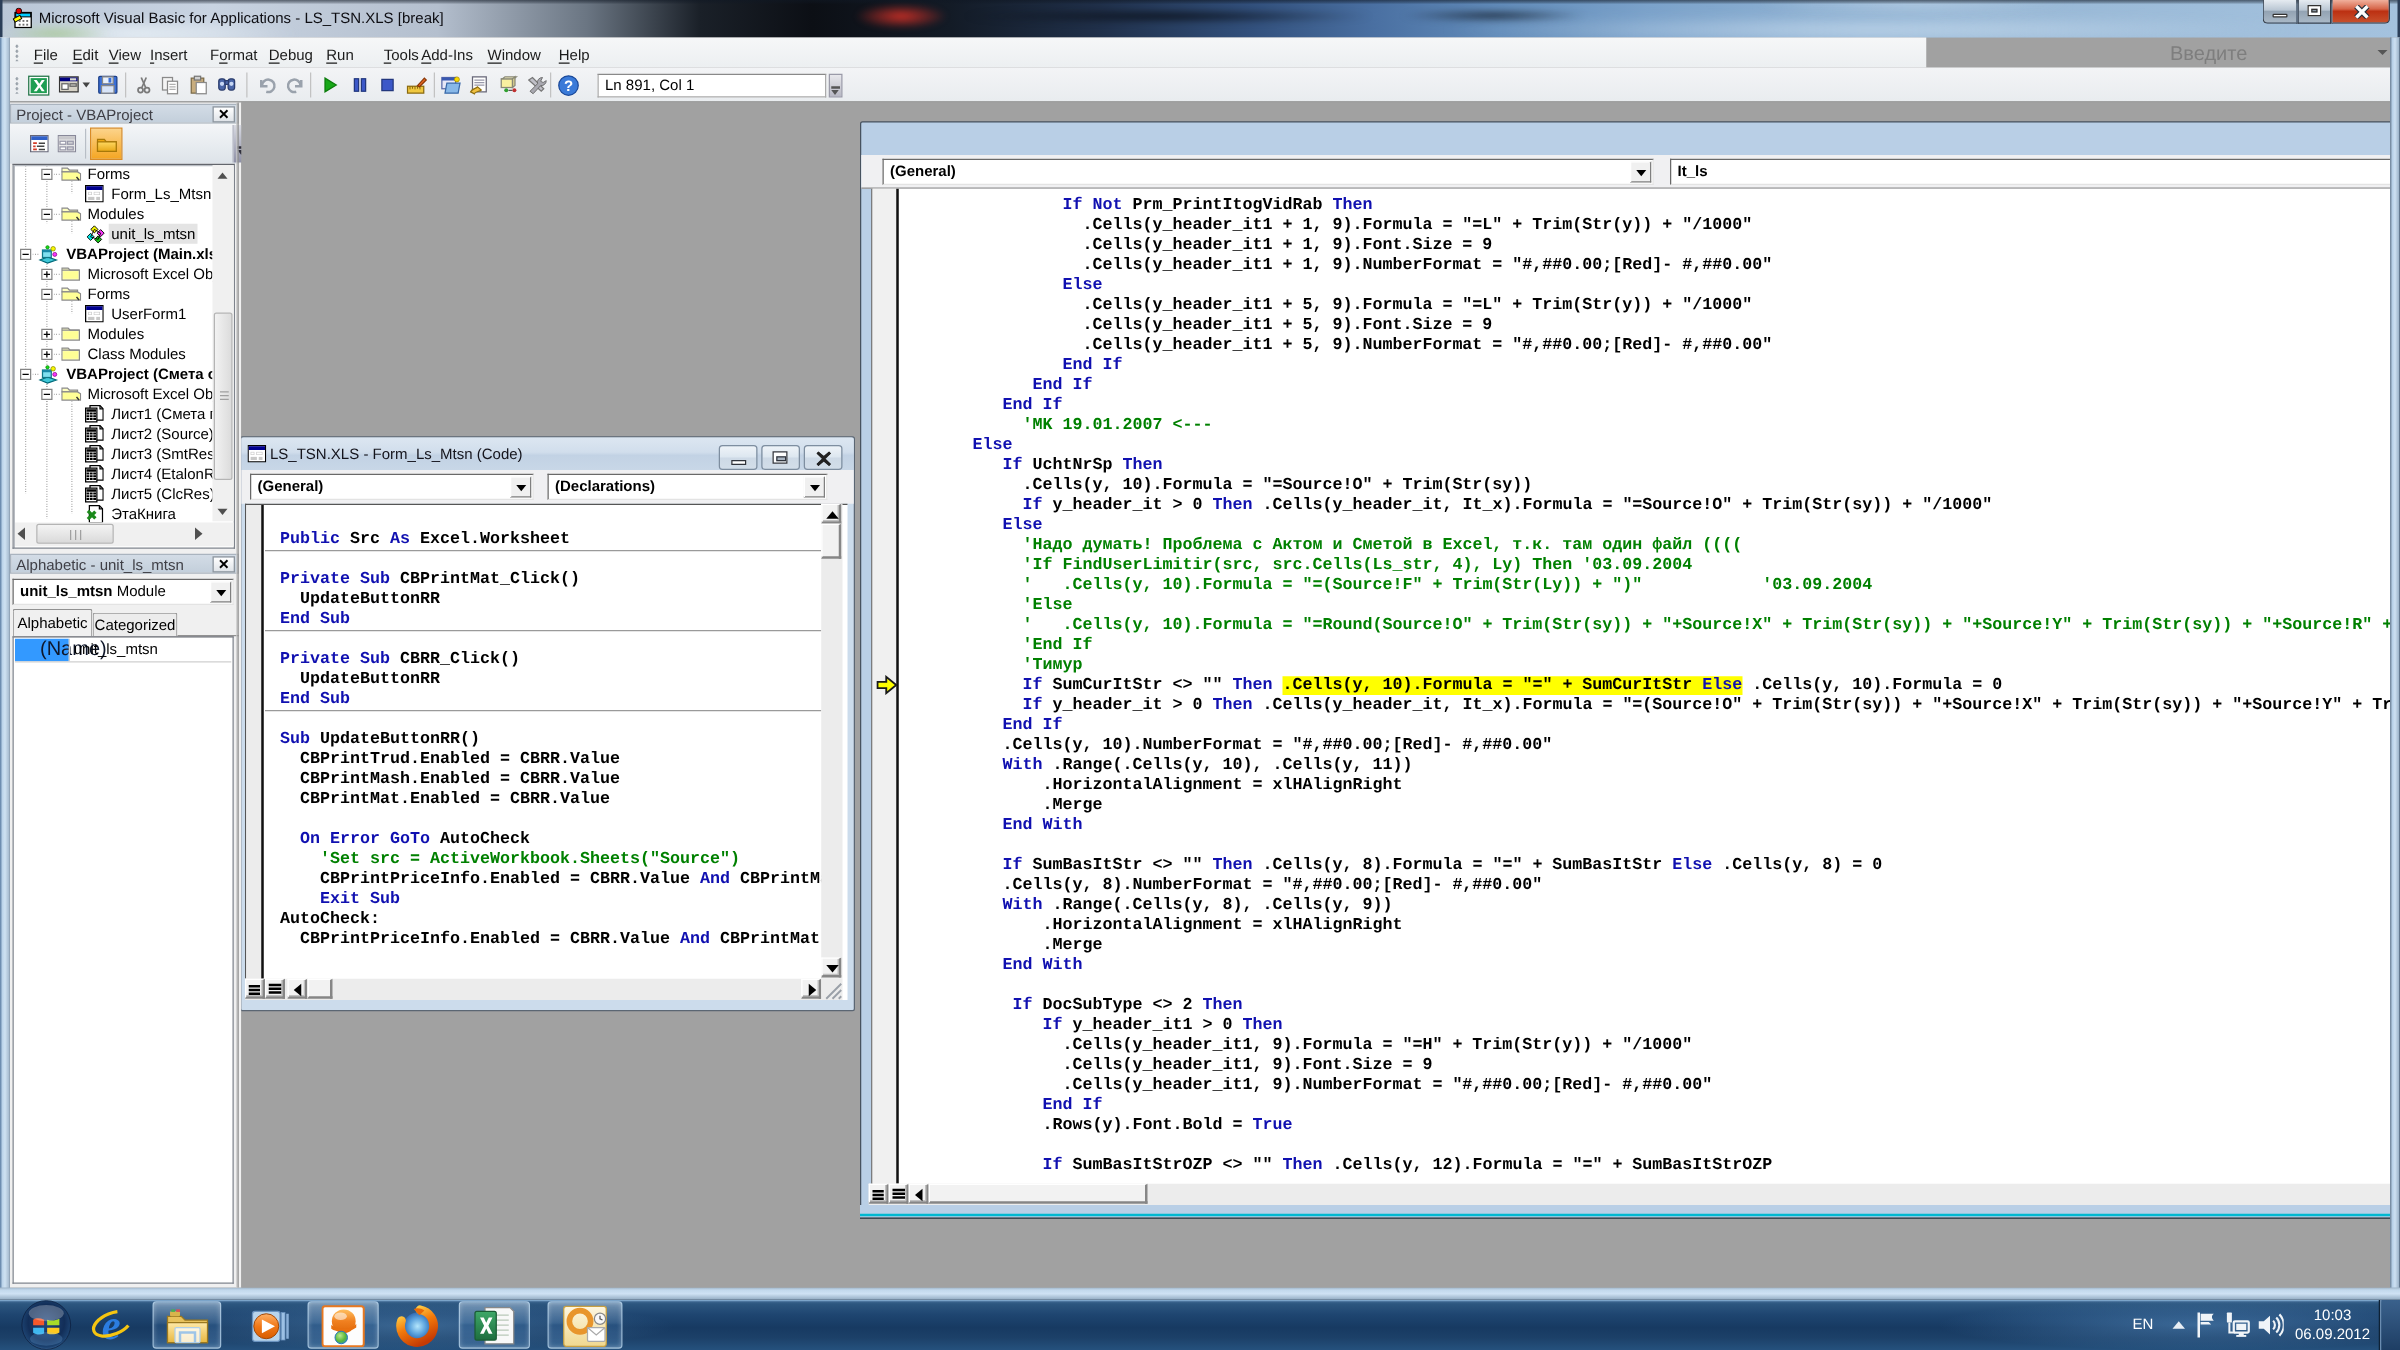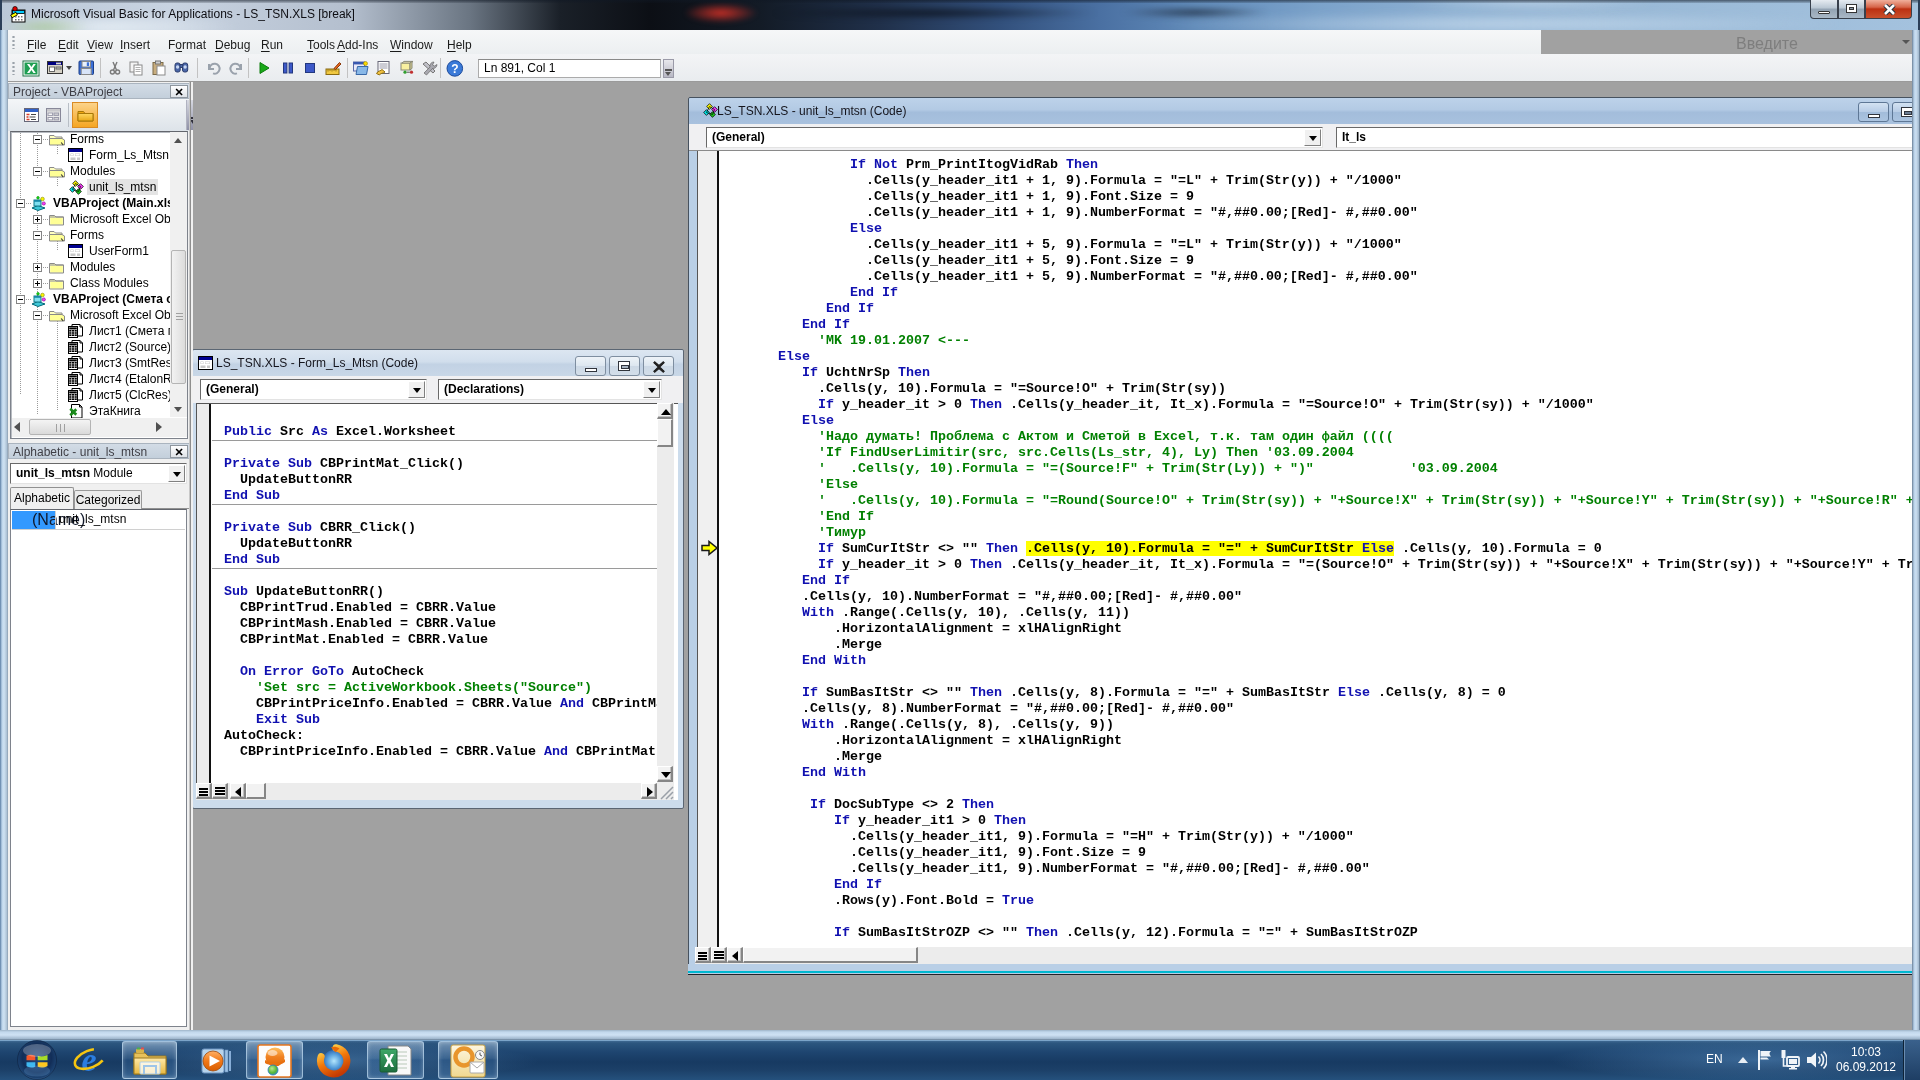--- a/index.html
+++ b/index.html
@@ -525,39 +525,20 @@
 <div class="abs" style="left:1px;top:1px;width:43px;height:18px;background:#3399ff;color:#0f172a;font-size:16px;line-height:17px;padding-left:20px">(Name)</div>
 <div class="abs" style="left:45px;top:1px;font-size:12px;line-height:17px;padding-left:3px;color:#000">unit_ls_mtsn</div>
 <div class="abs" style="left:44px;top:1px;width:1px;height:18px;background:#d0d0d0"></div>
 <div class="abs" style="left:1px;top:19px;width:173px;height:1px;background:#d0d0d0"></div>
 </div>
 <div class="abs" style="left:189px;top:82px;width:1px;height:948px;background:#c8c8c8"></div>
 <div class="abs" style="left:190px;top:82px;width:1px;height:948px;background:#8e8e8e"></div>
 <div id="mdi" class="abs" style="left:193px;top:82px;width:1719px;height:948px;background:#a1a1a1;overflow:hidden">
     <div class="abs" style="left:495px;top:15px;width:1232px;height:878px">
       <div class="abs" style="left:0;top:0;width:100%;height:100%;border:1px solid #47525f;background:#b9cfe6;border-radius:2px 2px 0 0"></div>
-      <div class="abs" style="left:1px;top:1px;right:1px;height:26px;background:linear-gradient(#bdd2ea 0%,#b3cae4 45%,#a3bddb 55%,#a8c1de 100%);border-radius:2px 2px 0 0">
-<div class="abs" style="left:13px;top:5px"><svg width="16" height="15" viewBox="0 0 16 15">
-            <g stroke="#000" stroke-width=".7">
-              <rect x="5.5" y="1.5" width="4" height="4" fill="#f8f800" transform="rotate(45 7.5 3.5)"></rect>
-              <rect x="10.5" y="4.5" width="4" height="4" fill="#f838f8" transform="rotate(45 12.5 6.5)"></rect>
-              <rect x="2.5" y="7.5" width="4" height="4" fill="#00e8e8" transform="rotate(45 4.5 9.5)"></rect>
-              <rect x="8.5" y="9.5" width="4" height="4" fill="#18c818" transform="rotate(45 10.5 11.5)"></rect>
-              <path d="M7.5 3.5 L12.5 6.5 M7.5 3.5 L4.5 9.5 M12.5 6.5 L10.5 11.5 M4.5 9.5 L10.5 11.5" fill="none"></path>
-            </g>
-          </svg></div>
-<div class="abs" style="left:28px;top:6px;font-size:12px;color:#14141c;white-space:nowrap">LS_TSN.XLS - unit_ls_mtsn (Code)</div>
-<div class="abs mdi-btn" style="left:1169px;top:4px;background:linear-gradient(#d3e2f2 0%,#b8cde6 48%,#a2bcda 52%,#abc4e0 100%)">
-          <div class="glyphbar" style="left:9px;top:11px;width:12px;height:4px"></div>
-        </div>
-<div class="abs mdi-btn" style="left:1203px;top:4px;background:linear-gradient(#d3e2f2 0%,#b8cde6 48%,#a2bcda 52%,#abc4e0 100%)">
-          <div class="glyphbar" style="left:8px;top:4px;width:12px;height:10px"></div>
-          <div class="abs" style="left:11px;top:8px;width:8px;height:4px;background:#6a7c92;border:1px solid #30343c"></div>
-        </div>
-</div>
       <div class="abs" style="left:1px;top:27px;right:0;height:27px;background:#f0f0f2;border-bottom:1px solid #8a8a8a">
 <div class="abs sunk" style="left:17px;top:3px;width:617px;height:21px">
           <div class="cbtext">(General)</div>
           <div class="arrbtn"></div>
         </div>
 <div class="abs sunk" style="left:647px;top:3px;width:600px;height:21px">
           <div class="cbtext">It_ls</div>
         </div>
 </div>
       <div class="abs" style="left:9px;top:54px;width:1223px;height:818px;background:#fff;border-left:1px solid #555">

